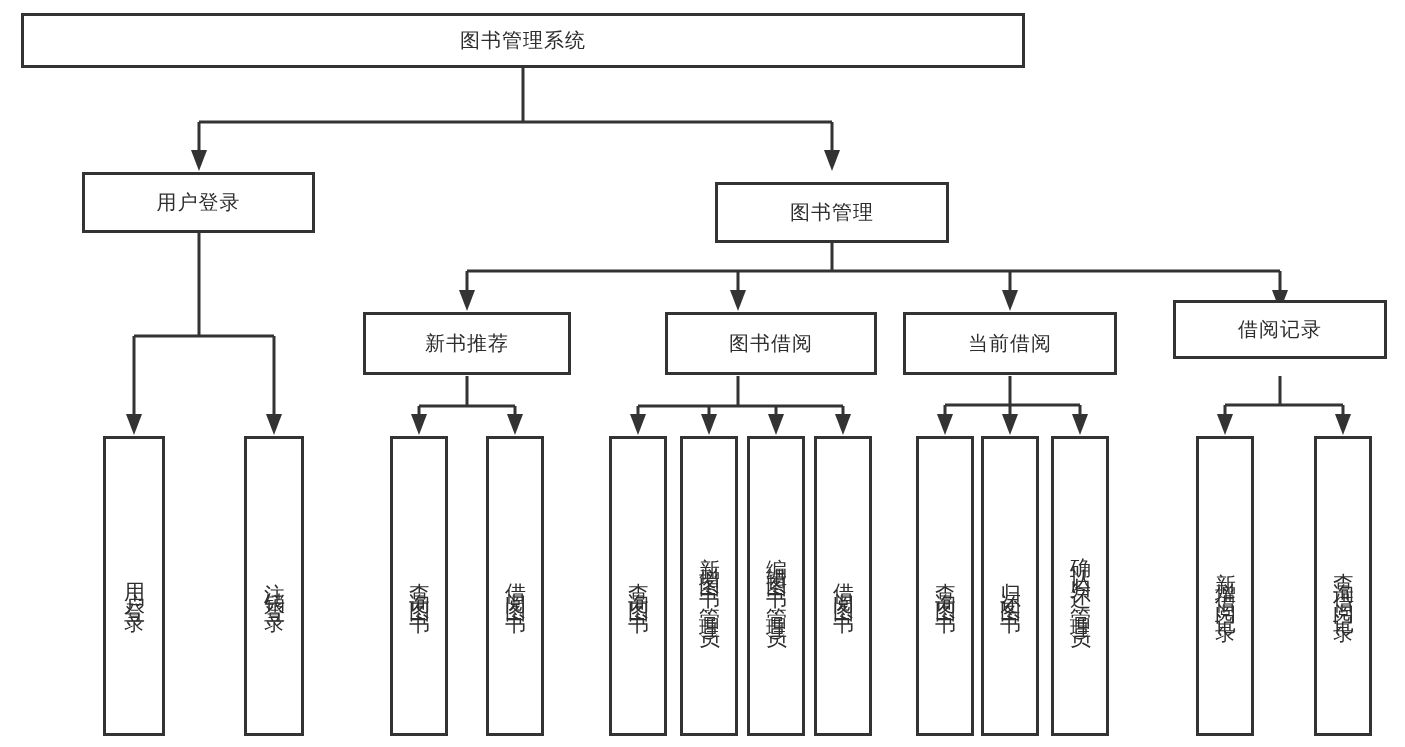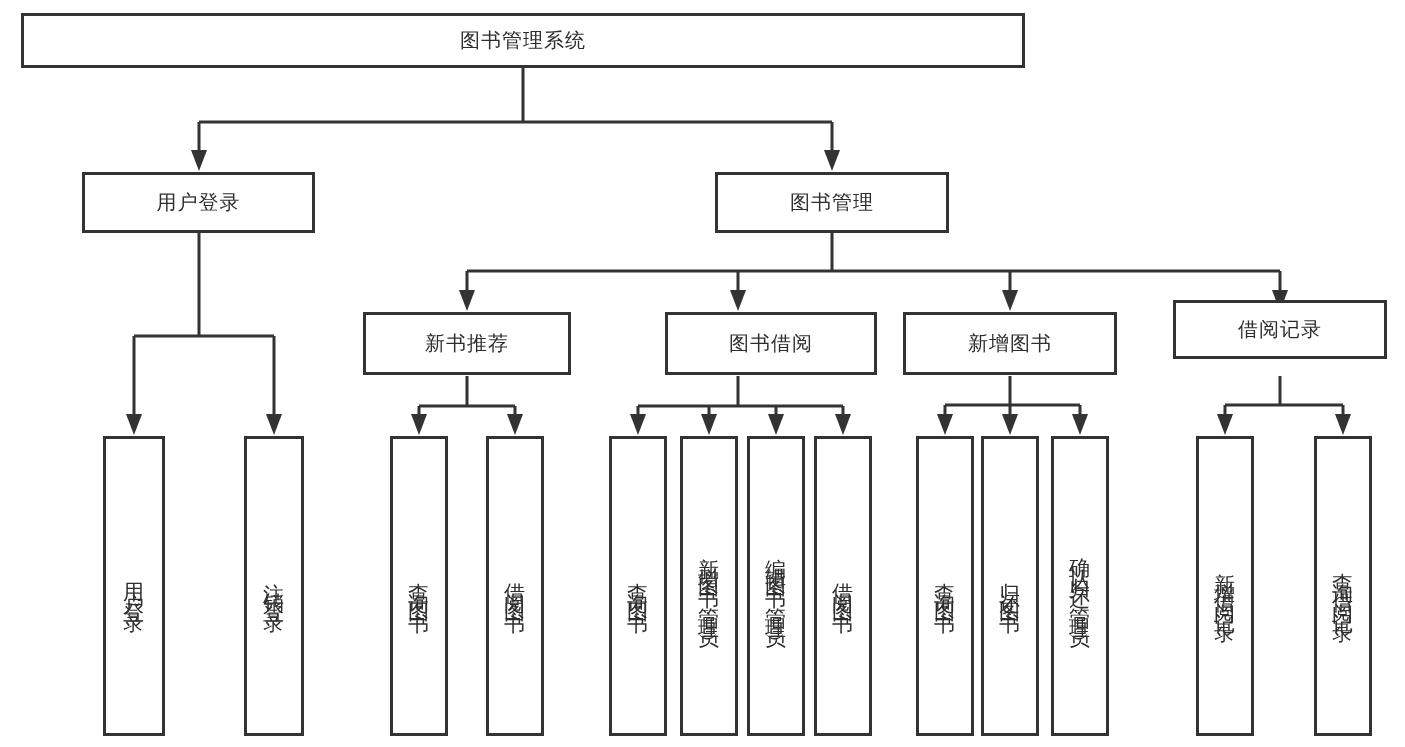--- a/index.html
+++ b/index.html
@@ -1,21 +1,21 @@
 <!DOCTYPE html>
 <html><head>
 <meta charset="utf-8">
 <style>
   html, body { margin: 0; padding: 0; background: #ffffff; }
   #canvas {
     position: relative;
     width: 1405px;
     height: 747px;
     background: #ffffff;
-    font-family: Liberation Sans, sans-serif;
+    font-family: Liberation Serif, serif;
     overflow: hidden;
   }
   #connectors {
     position: absolute;
     left: 0; top: 0;
     width: 1405px; height: 747px;
     z-index: 1;
   }
   .node {
     position: absolute;
@@ -96,32 +96,32 @@
     </g>
   </svg>
 
   <div class="node h" style="left:21px; top:13px; width:1004px; height:55px;">
     <span>图书管理系统</span>
   </div>
 
   <div class="node h" style="left:82px; top:172px; width:233px; height:61px;">
     <span>用户登录</span>
   </div>
-  <div class="node h" style="left:715px; top:172px; width:234px; height:61px;">
+  <div class="node h" style="left:715px; top:182px; width:234px; height:61px;">
     <span>图书管理</span>
   </div>
 
   <div class="node h" style="left:363px; top:312px; width:208px; height:63px;text-align:center;">
     <span>新书推荐</span>
   </div>
   <div class="node h" style="left:632px; top:312px; width:212px; height:63px;margin-left:33px;">
     <span>图书借阅</span>
   </div>
   <div class="node h" style="left:903px; top:312px; width:214px; height:63px;">
-    <span>新增图书</span>
+    <span>当前借阅</span>
   </div>
   <div class="node h" style="left:1173px; top:300px; width:214px; height:59px;text-align:right;">
     <span>借阅记录</span>
   </div>
 
   <div class="node vert" style="left:103px; top:436px; width:62px; height:300px;">
     <span>用户登录</span>
   </div>
   <div class="node vert" style="left:244px; top:436px; width:60px; height:300px;">
     <span>注销登录</span>

